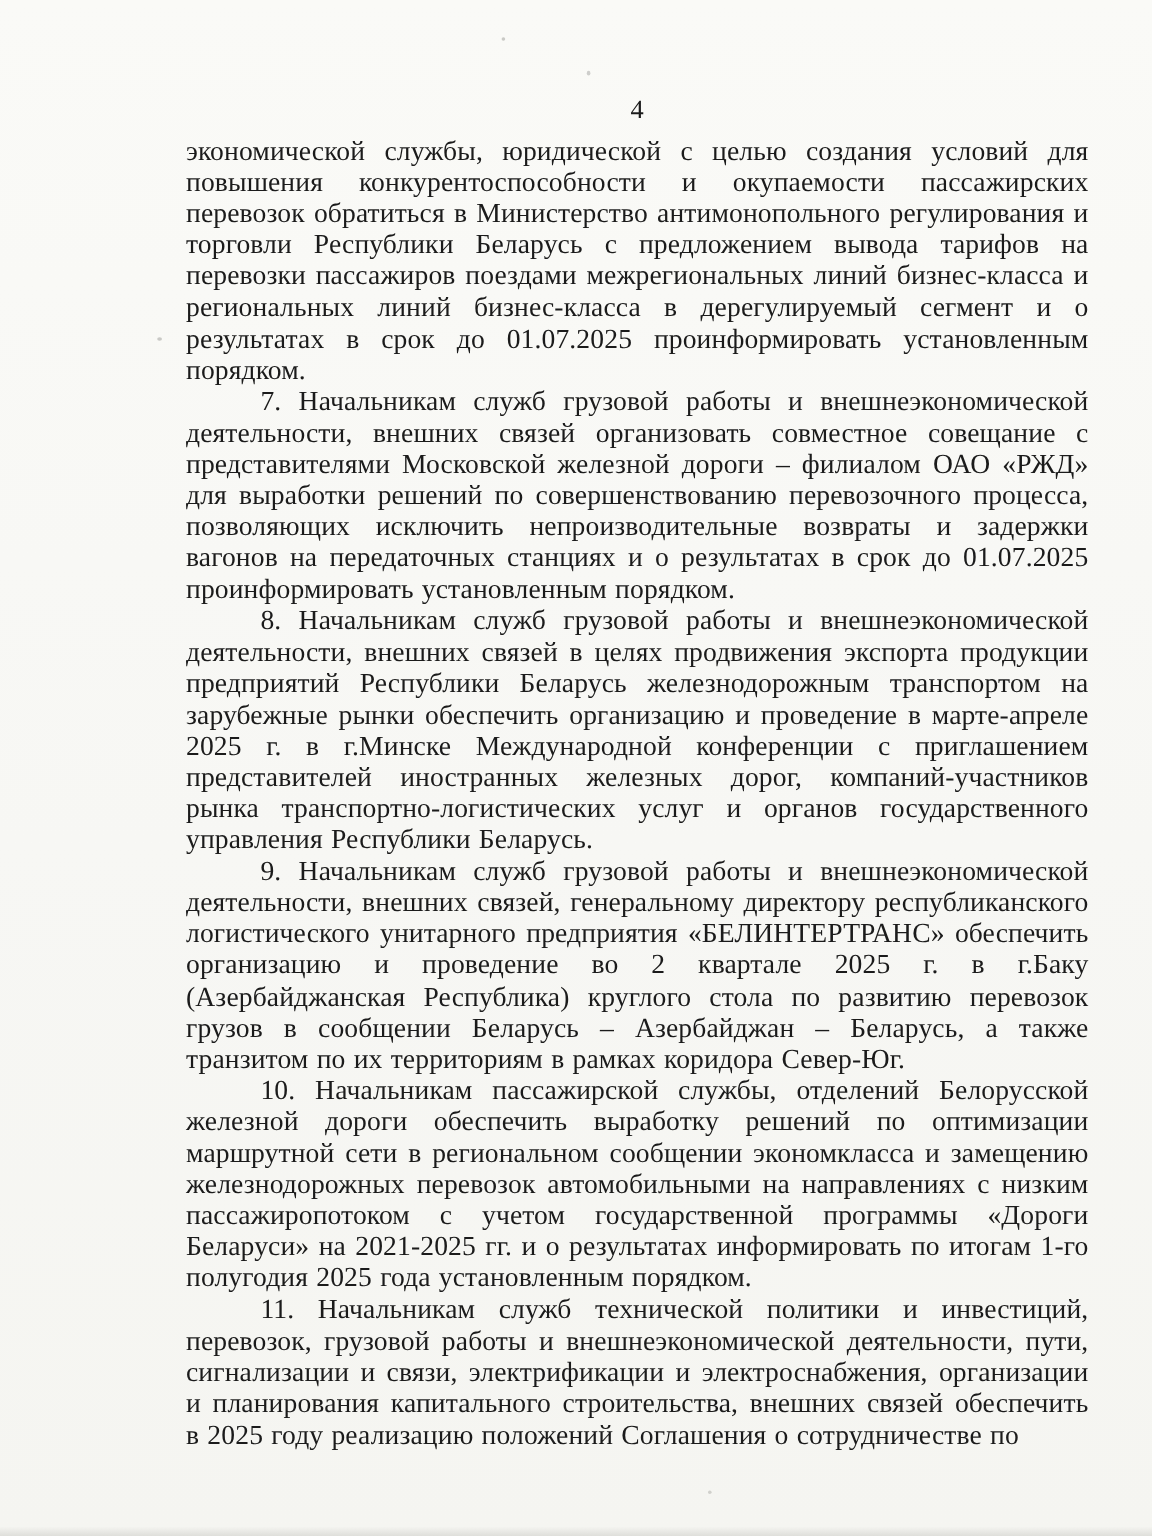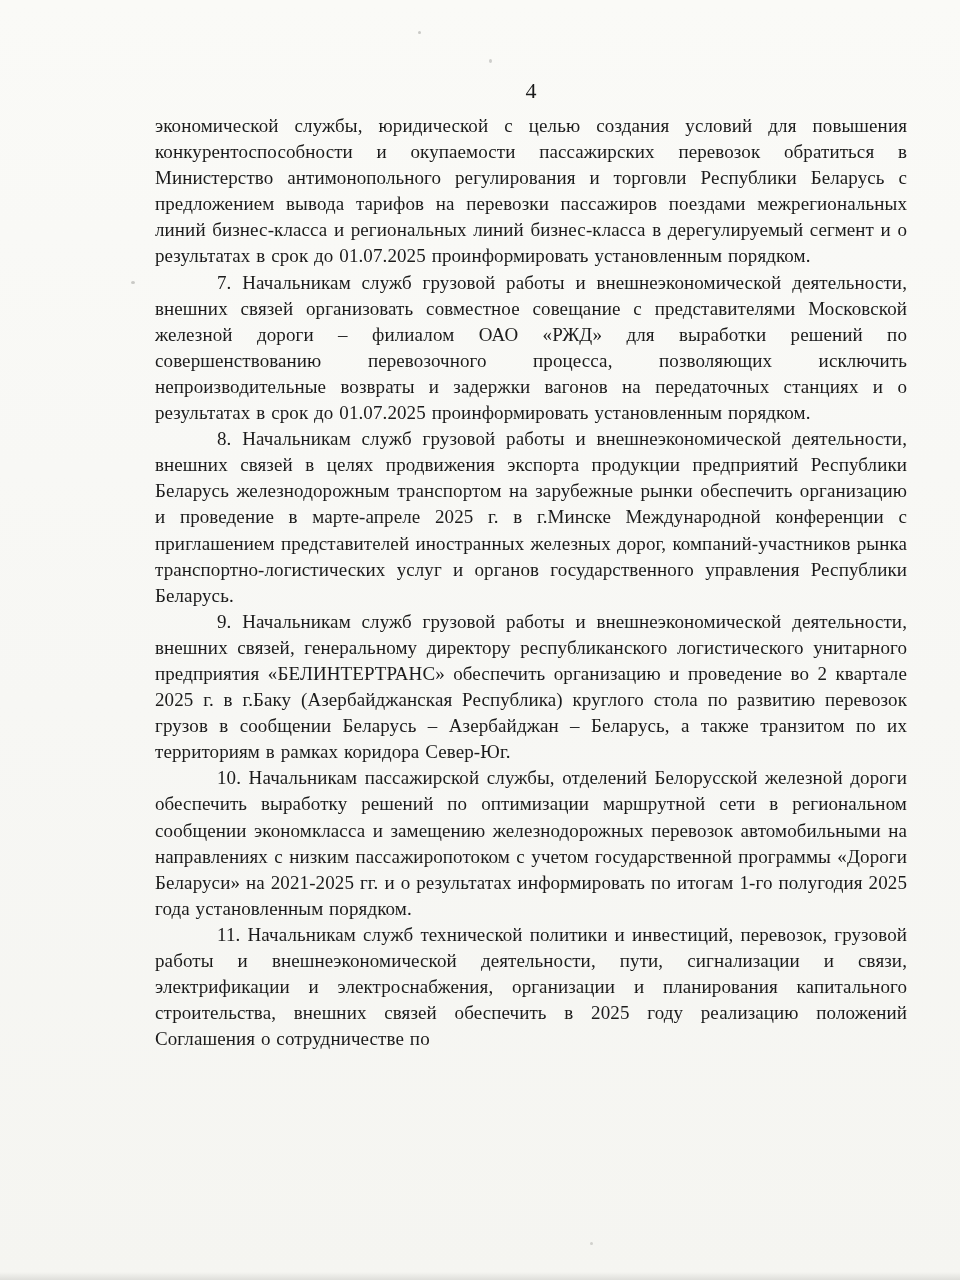--- a/index.html
+++ b/index.html
@@ -22,21 +22,21 @@
     width: 752px;
   }
   .page-number {
     text-align: center;
     font-size: 22px;
     line-height: 26px;
     margin: 0 0 9px 0;
   }
   .doc-paragraph {
     margin: 0;
-    font-size: 19px;
+    font-size: 23px;
     line-height: 26.1px;
     text-align: justify;
     text-indent: 62px;
     word-spacing: 1px;
     letter-spacing: 0.1px;
   }
   .doc-paragraph.no-indent {
     text-indent: 0;
   }
   

